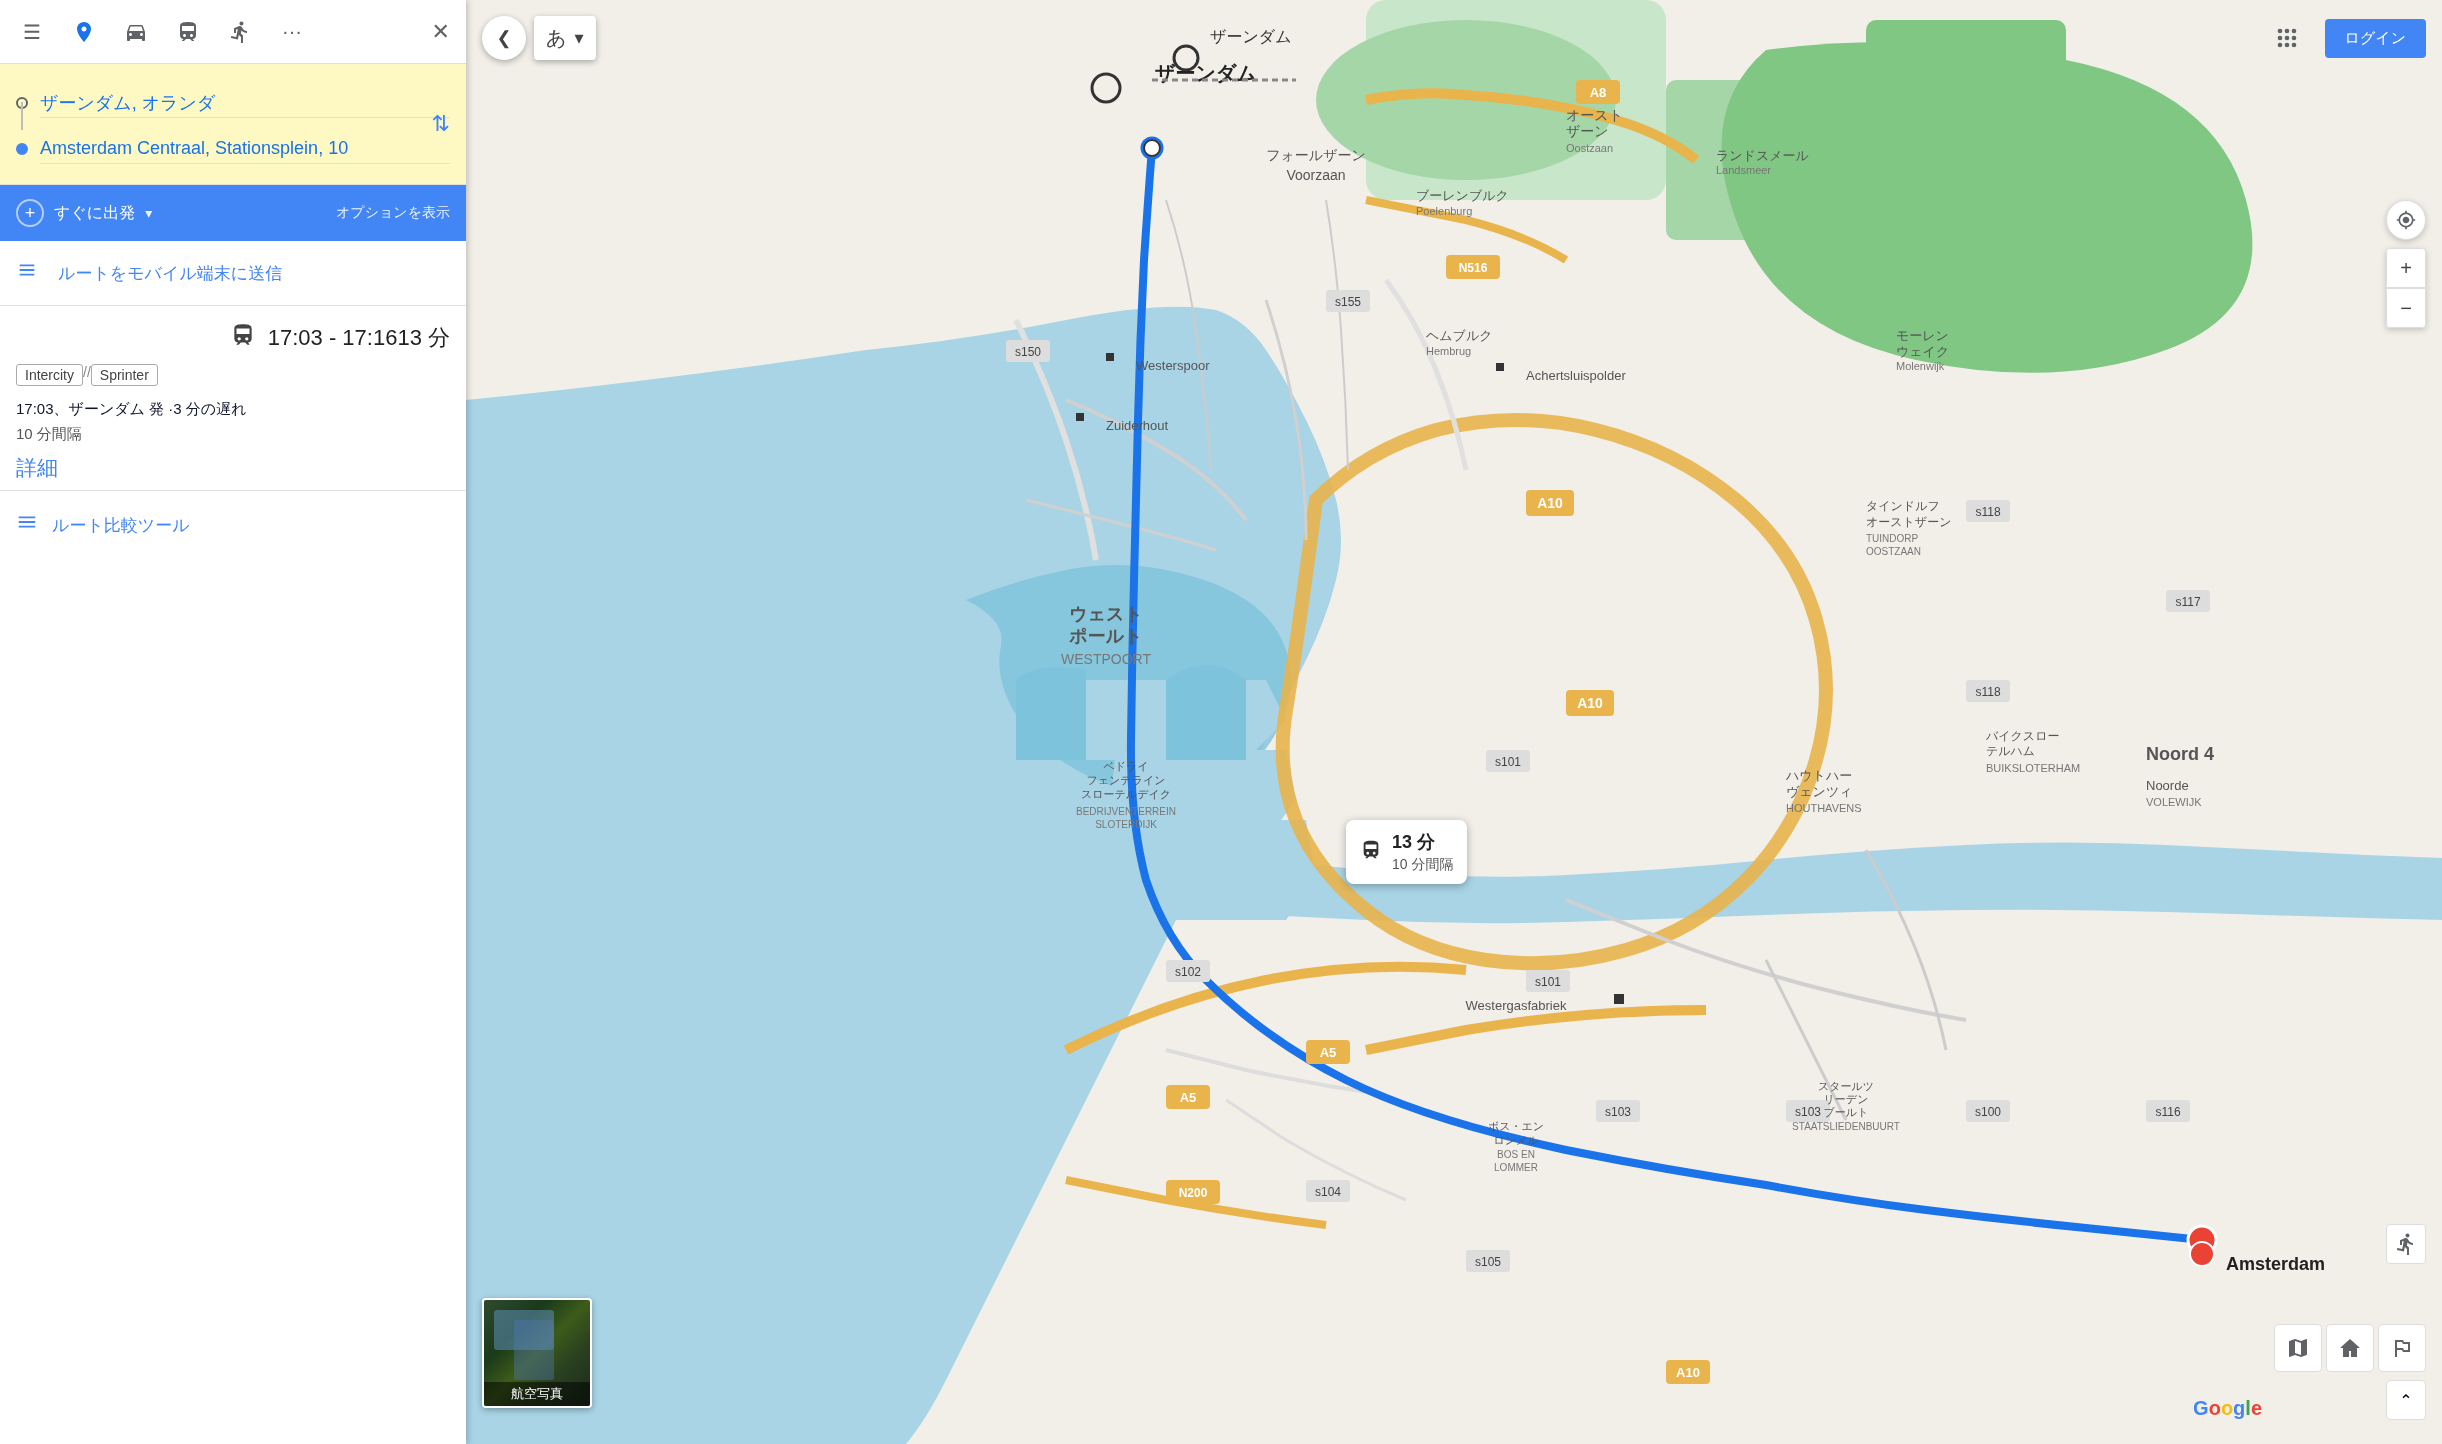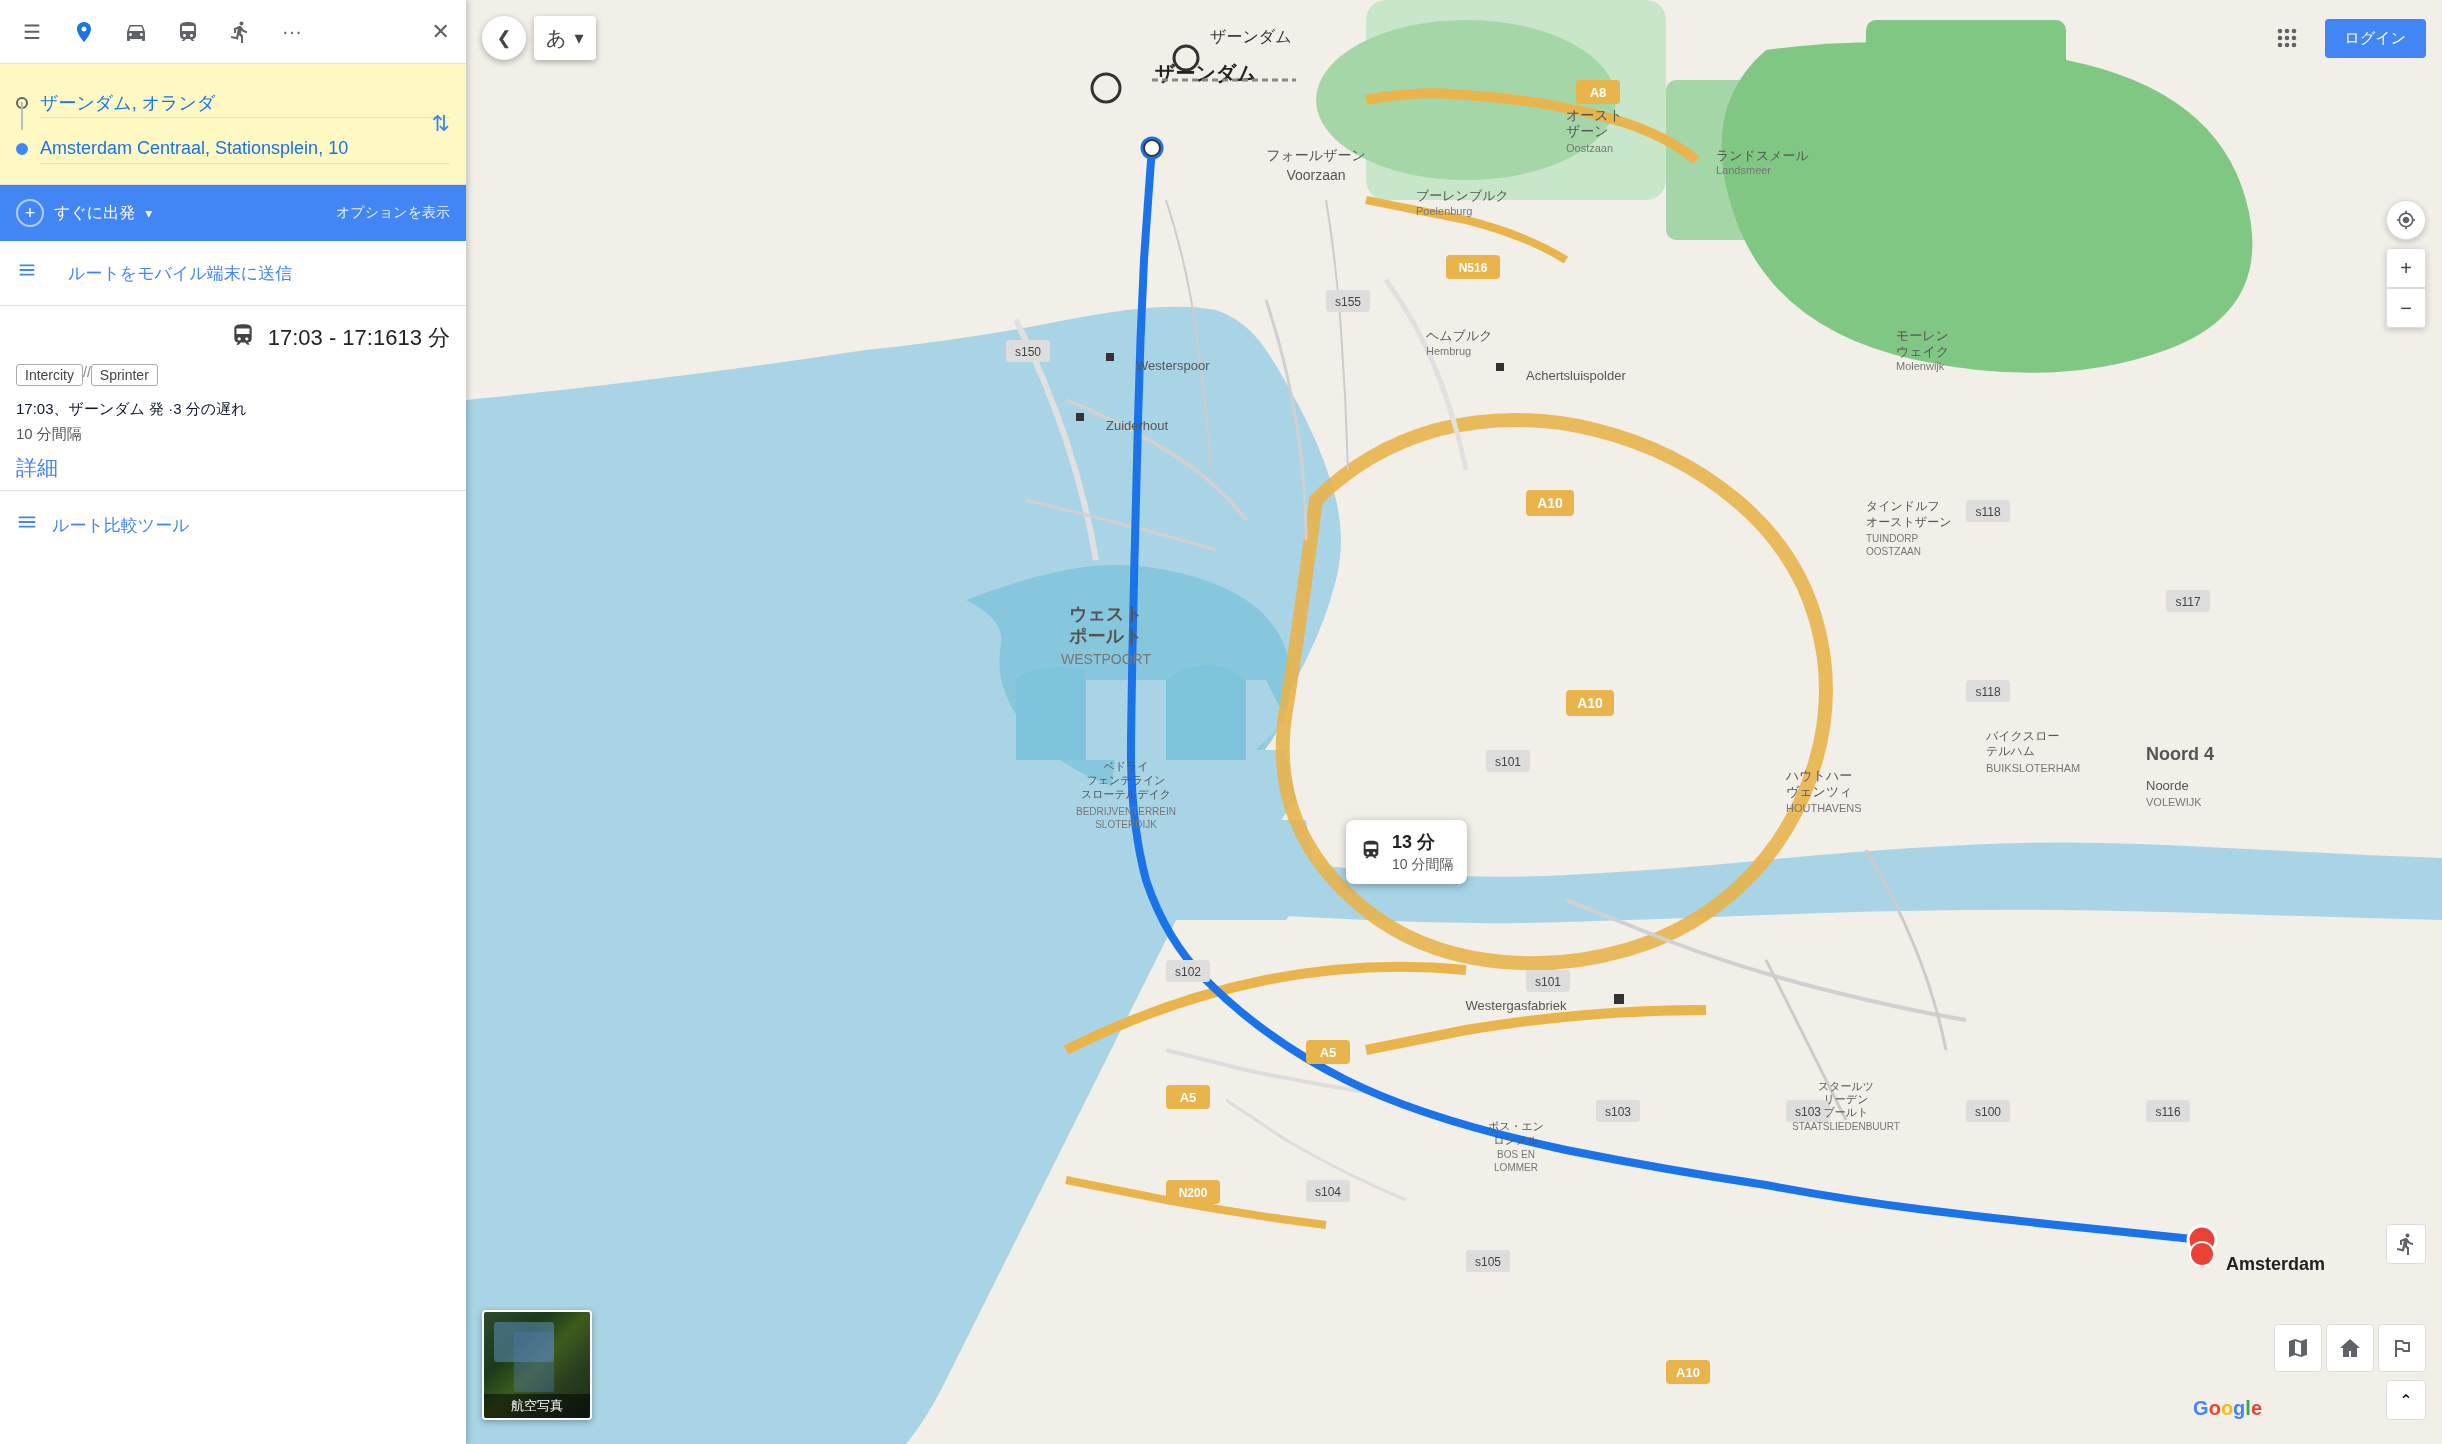--- a/index.html
+++ b/index.html
@@ -130,21 +130,21 @@
       color: rgba(255,255,255,0.9);
       cursor: pointer;
       text-decoration: none;
     }
 
     
     .send-route {
       display: flex;
       align-items: center;
       padding: 18px 16px;
-      gap: 30px;
+      gap: 20px;
       border-bottom: 1px solid #e0e0e0;
       cursor: pointer;
     }
     .send-icon { color: #4285f4; font-size: 22px; }
     .send-label { color: #4285f4; font-size: 17px; }
 
     
     .route-result {
       padding: 16px 16px 0 16px;
       border-bottom: 1px solid #e0e0e0;
@@ -300,21 +300,21 @@
       cursor: pointer;
       font-size: 20px;
       color: #444;
     }
     .map-ctrl-btn:first-child { border-radius: 4px 4px 0 0; }
     .map-ctrl-btn:last-child { border-radius: 0 0 4px 4px; }
 
     
     .satellite-thumb {
       position: absolute;
-      bottom: 24px;
+      bottom: 36px;
       left: 16px;
       width: 110px;
       height: 110px;
       border-radius: 4px;
       overflow: hidden;
       border: 2px solid #fff;
       box-shadow: 0 2px 6px rgba(0,0,0,0.3);
       cursor: pointer;
       z-index: 20;
     }

